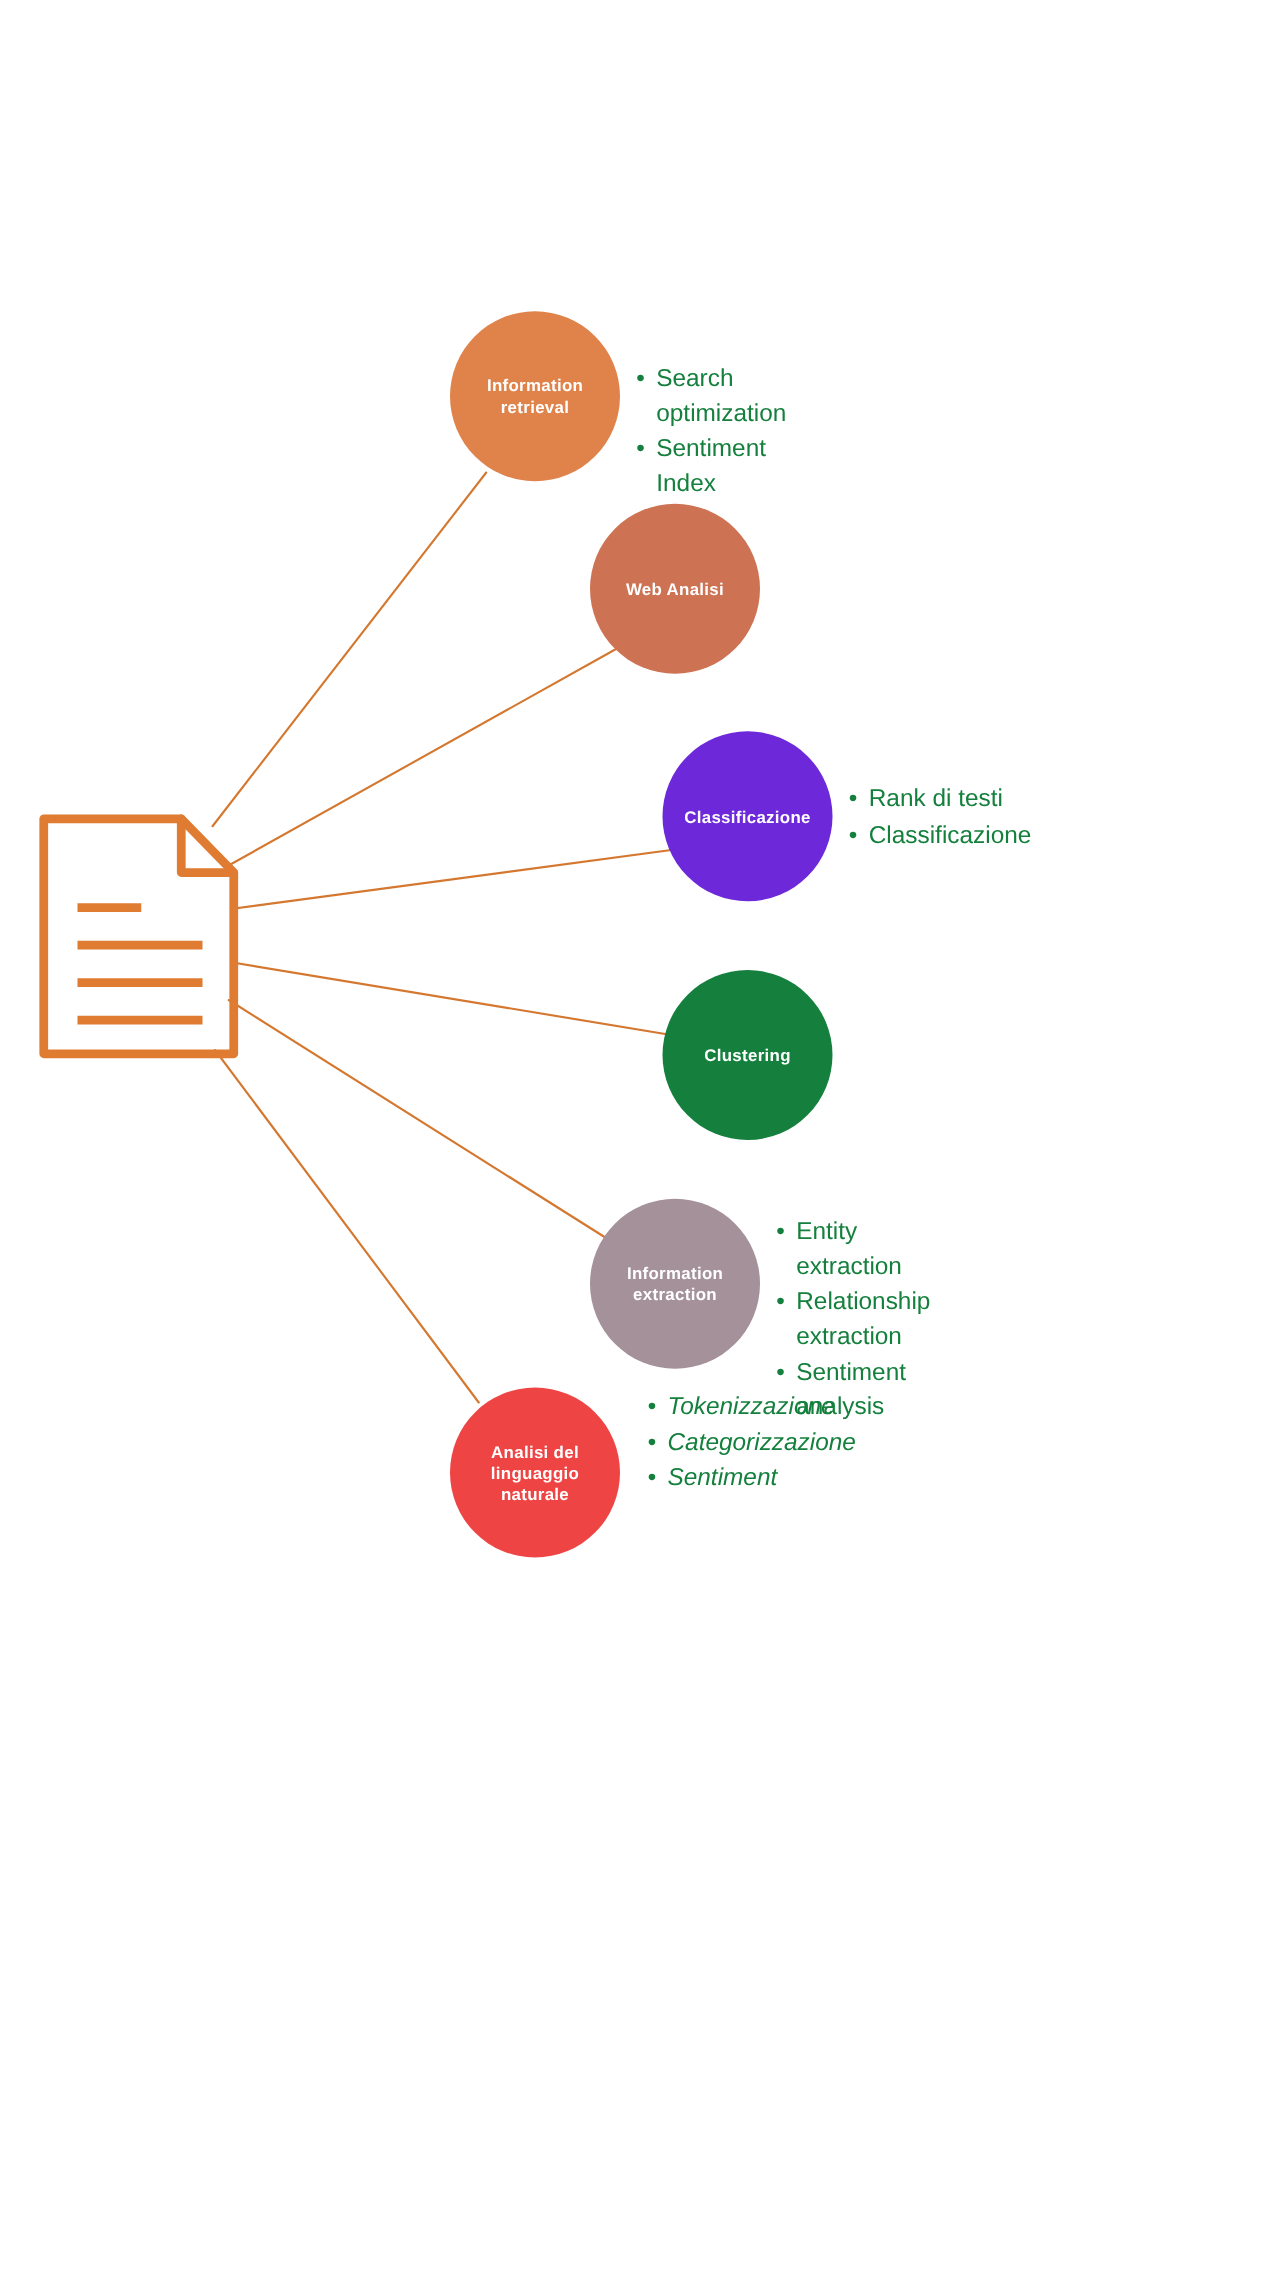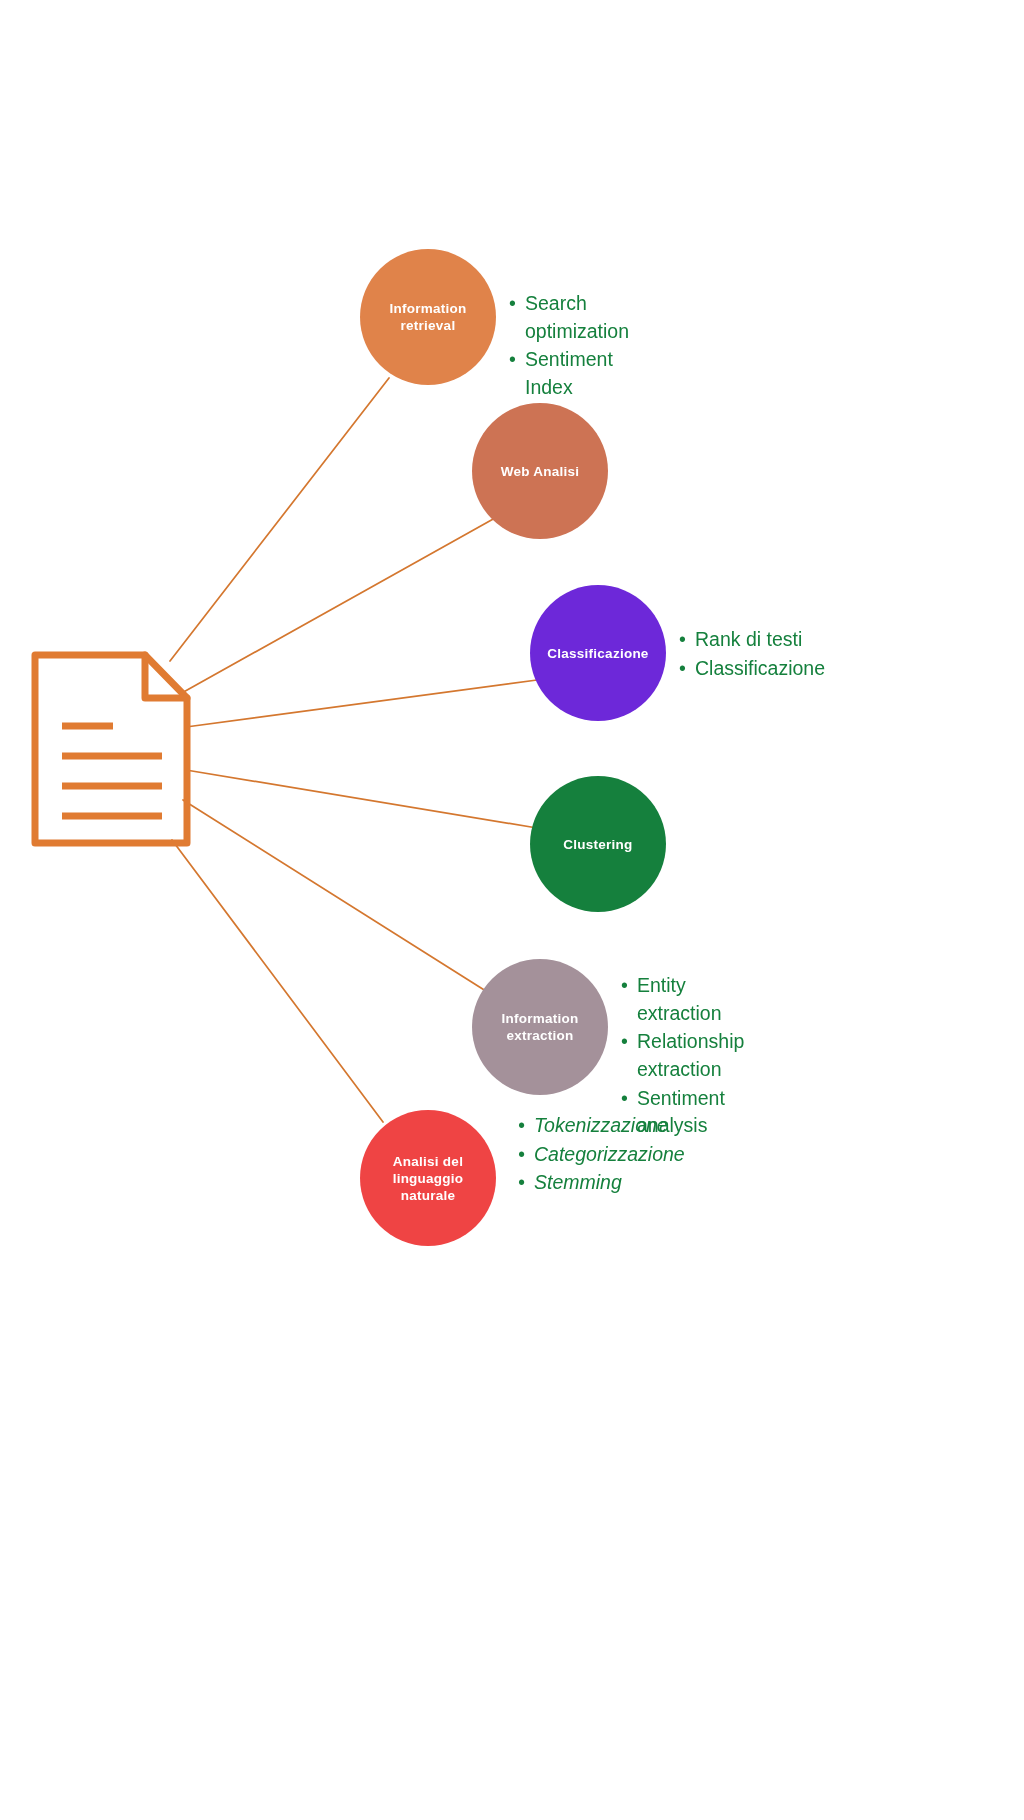--- a/index.html
+++ b/index.html
@@ -175,18 +175,18 @@
       </div>
       <div class="node">
         <div class="node-circle" style="left: 360px; top: 1110px; width: 136px; height: 136px; background: #ef4444;">
           <div class="node-label">Analisi del
 linguaggio
 naturale</div>
         </div>
         <ul class="node-bullets" style="left: 518px; top: 1112px; font-style: italic;">
           <li>Tokenizzazione</li>
           <li>Categorizzazione</li>
-          <li>Stemming</li>
+          <li>Sentiment</li>
         </ul>
       </div>
     </div>
 
 </div>
 
 </body></html>

